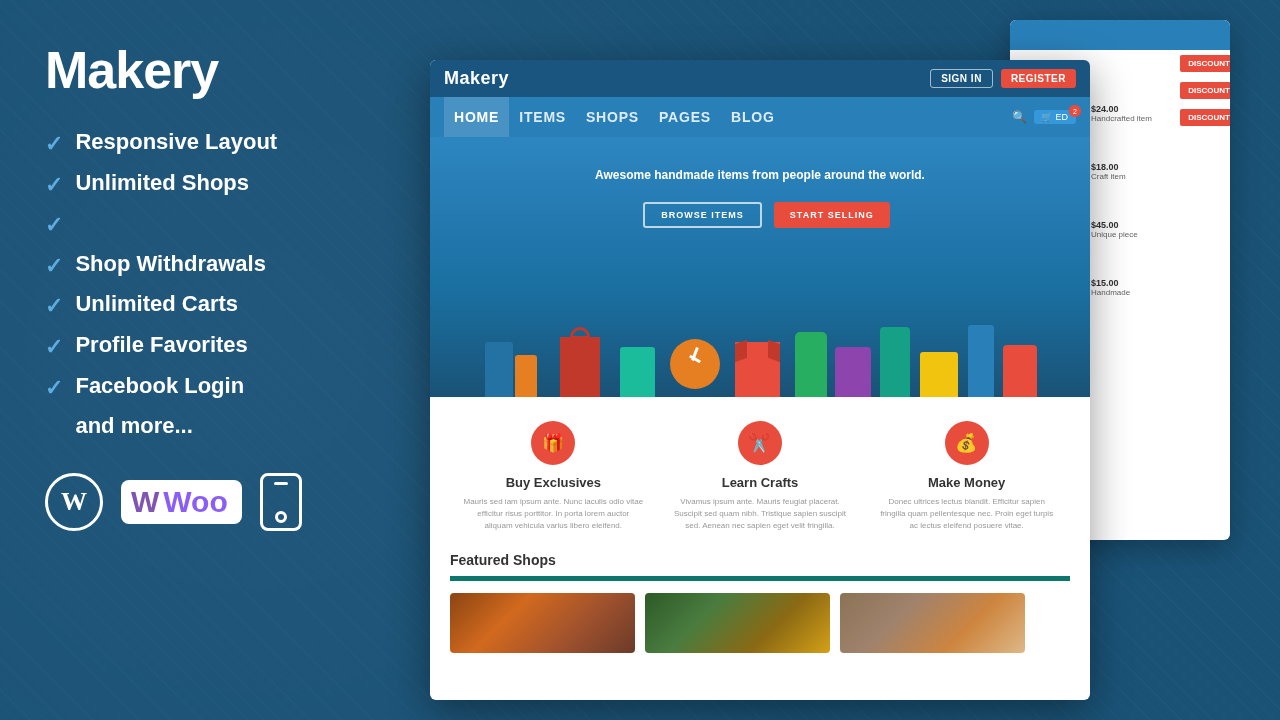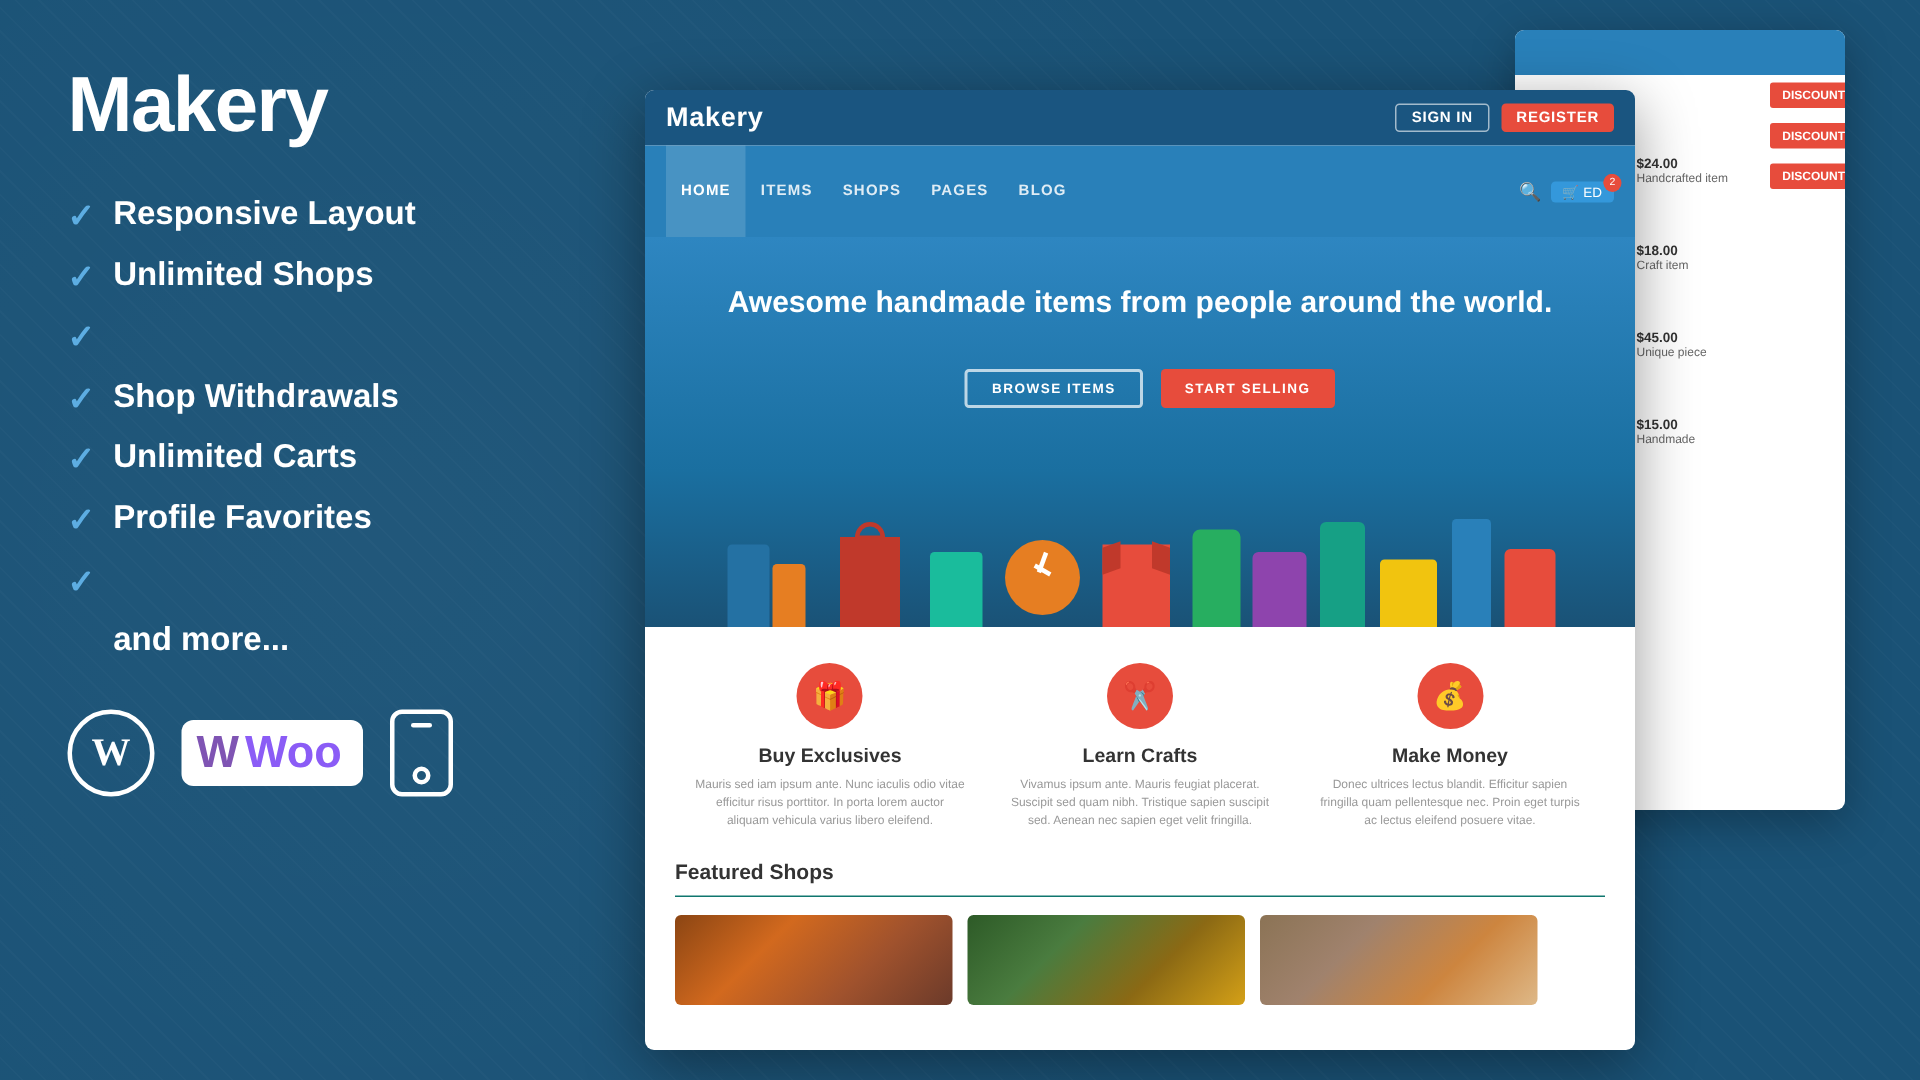--- a/index.html
+++ b/index.html
@@ -174,24 +174,24 @@
       justify-content: space-between;
     }
 
     .nav-items {
       display: flex;
       gap: 0;
     }
 
     .nav-item {
       color: rgba(255,255,255,0.85);
-      font-size: 10px;
+      font-size: 14px;
       font-weight: 600;
       letter-spacing: 0.8px;
-      padding: 25px 10px;
+      padding: 12px 10px;
     }
 
     .nav-item.active {
       background: rgba(255,255,255,0.15);
       color: white;
     }
 
     .nav-search {
       display: flex;
       align-items: center;
@@ -233,24 +233,24 @@
       background: linear-gradient(180deg, #2e86c1 0%, #1a6fa0 60%, #1a5276 100%);
       padding: 30px 20px 0;
       text-align: center;
       height: 260px;
       position: relative;
       overflow: hidden;
     }
 
     .hero-title {
       color: white;
-      font-size: 20px;
+      font-size: 12px;
       font-weight: 700;
       line-height: 1.4;
-      margin-bottom: 30px;
+      margin-bottom: 18px;
     }
 
     .hero-buttons {
       display: flex;
       gap: 12px;
       justify-content: center;
       margin-bottom: 20px;
     }
 
     .btn-browse {
@@ -317,21 +317,21 @@
       font-size: 8px;
       color: #999;
       line-height: 1.5;
     }
 
     .featured-shops-title {
       font-size: 14px;
       font-weight: 700;
       color: #333;
       margin-bottom: 12px;
-      border-bottom: 1px solid #0f766e;
+      border-bottom: 5px solid #0f766e;
       padding-bottom: 8px;
     }
 
     .shops-row {
       display: flex;
       gap: 10px;
     }
 
     .shop-thumb {
       width: 185px;
@@ -496,20 +496,21 @@
     <li>
       <span class="check">✓</span>
       <span>Unlimited Carts</span>
     </li>
     <li>
       <span class="check">✓</span>
       <span>Profile Favorites</span>
     </li>
     <li>
       <span class="check">✓</span>
+      <span>Facebook Login</span>
     </li>
     <li>
       <span class="check" style="visibility:hidden">✓</span>
       <span>and more...</span>
     </li>
   </ul>
 
   <div class="badges">
     <div class="wp-icon">
       <span class="wp-w">W</span>

